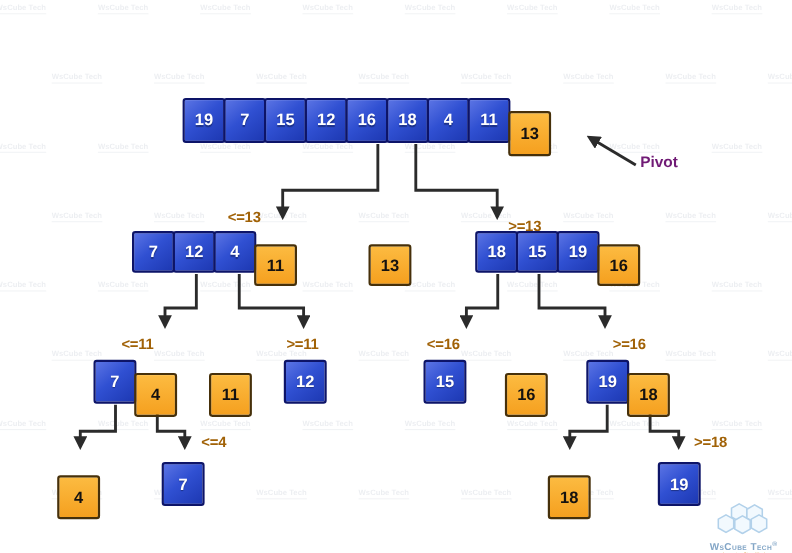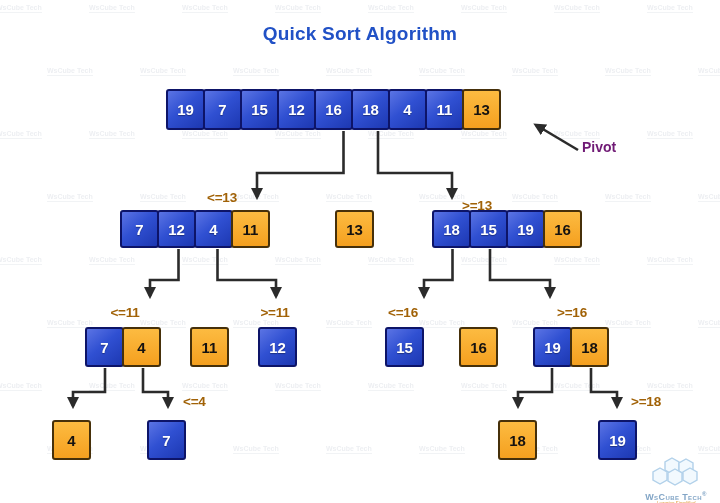--- a/index.html
+++ b/index.html
@@ -18,21 +18,21 @@
   .grp{position:absolute;display:flex;z-index:2;}
   .box{width:39px;display:flex;align-items:center;justify-content:center;
        font-weight:bold;font-size:15px;border-radius:3px;box-sizing:border-box;}
   .box + .box{margin-left:-2px;}
   .box.blue{
     background:linear-gradient(140deg,#5b74e4 0%,#3050d2 45%,#1d38b2 100%);
     border:2px solid #0d1468;color:#ffffff;text-shadow:0 1px 1px rgba(0,0,0,.35);
   }
   .box.orange{
     background:linear-gradient(180deg,#fcbb41 0%,#f5a01f 100%);
-    border:2px solid #46300a;color:#151210;
+    border:2px solid #46300a;color:#151210;margin-top:12px;
   }
   .h41 .box{height:41px;} .h38 .box{height:38px;} .h40 .box{height:40px;}
   
   .plabel{position:absolute;font-size:13.5px;font-weight:800;color:#a16207;
           z-index:2;white-space:nowrap;letter-spacing:-.2px;}
   .plabel.centered{width:50px;text-align:center;}
   .pivot-label{position:absolute;left:582px;top:139px;font-size:14px;font-weight:800;
                color:#701a75;z-index:2;}
   
   .arrows{position:absolute;inset:0;z-index:1;}
@@ -108,21 +108,20 @@
       <div class="wm" style="left: 47px; top: 445px;">WsCube Tech</div>
       <div class="wm" style="left: 140px; top: 445px;">WsCube Tech</div>
       <div class="wm" style="left: 233px; top: 445px;">WsCube Tech</div>
       <div class="wm" style="left: 326px; top: 445px;">WsCube Tech</div>
       <div class="wm" style="left: 419px; top: 445px;">WsCube Tech</div>
       <div class="wm" style="left: 512px; top: 445px;">WsCube Tech</div>
       <div class="wm" style="left: 605px; top: 445px;">WsCube Tech</div>
       <div class="wm" style="left: 698px; top: 445px;">WsCube Tech</div>
     </div>
 
-  <h1 class="title">Quick Sort Algorithm</h1>
 
   <svg class="arrows" width="720" height="503" viewBox="0 0 720 503">
     <defs>
       <marker id="arr" viewBox="0 0 10 10" refX="7.5" refY="5" markerWidth="4.8" markerHeight="4.8" orient="auto-start-reverse">
         <path d="M0 0 L10 5 L0 10 z" fill="#2b2b2b"></path>
       </marker>
     </defs>
     <g fill="none" stroke="#2b2b2b" stroke-width="2.6">
 
       <path d="M578 150 L536 125" marker-end="url(#arr)"></path>

